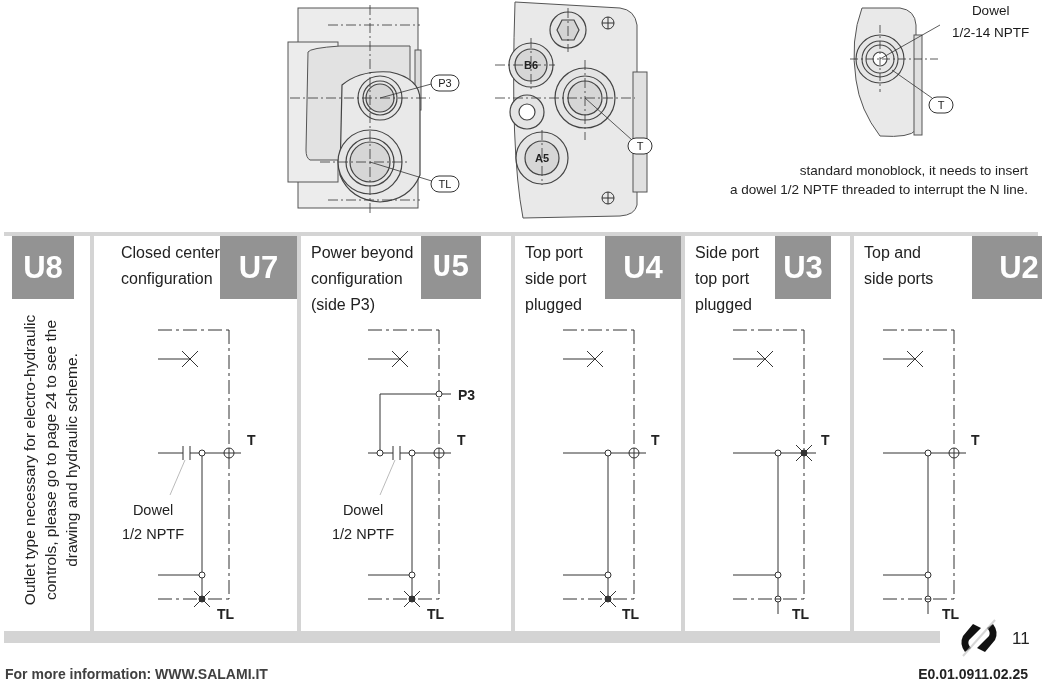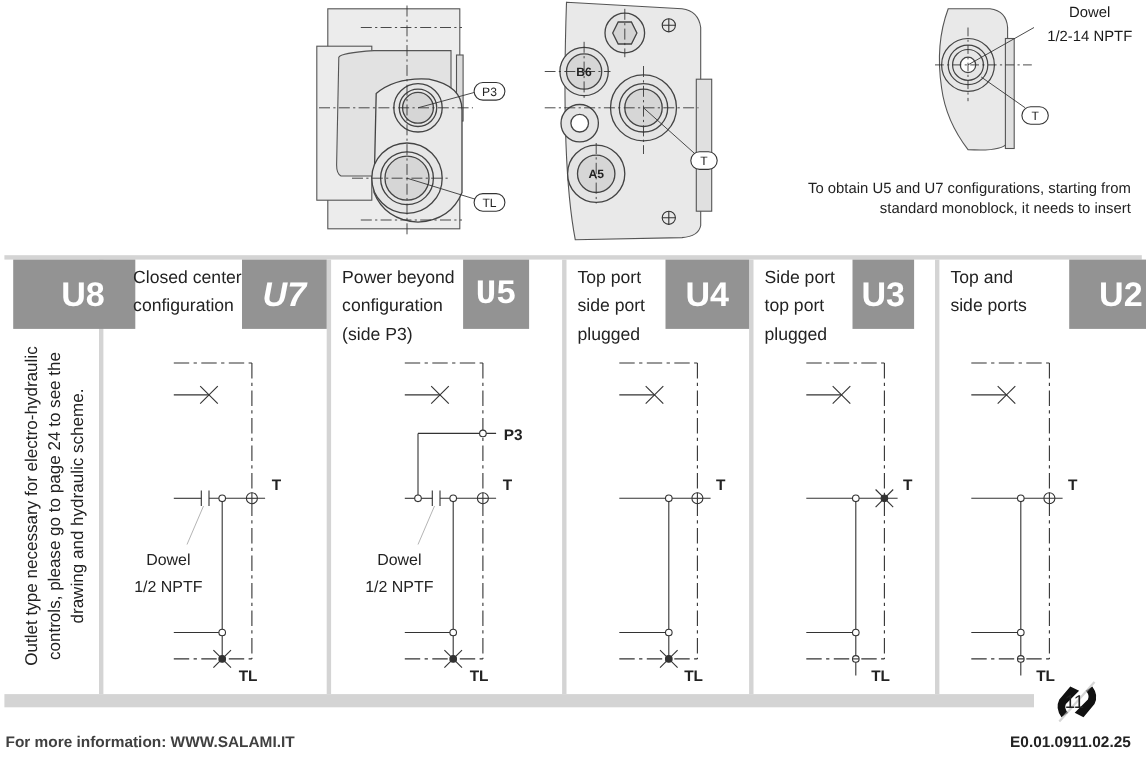--- a/index.html
+++ b/index.html
@@ -17,21 +17,21 @@
               font-weight:bold; font-size:31px; display:flex; align-items:center; justify-content:center; }
   .col-title { position:absolute; top:240px; font-size:16px; line-height:26px; color:#222; }
   .side-text { position:absolute; left:10px; top:300px; width:80px; height:320px; }
   .side-text-inner { position:absolute; left:50%; top:50%; width:320px;
                      transform:translate(-50%,-50%) rotate(-90deg);
                      text-align:center; font-size:15.5px; line-height:21px; color:#222; }
   .port-label { position:absolute; font-weight:bold; font-size:14px; color:#222; }
   .schem-text { position:absolute; font-size:14.5px; color:#222; text-align:center; }
   .footer-left { position:absolute; left:5px; top:666px; font-weight:bold; font-size:14px; color:#404040; }
   .footer-right { position:absolute; right:14px; top:666px; font-weight:bold; font-size:14px; color:#222; }
-  .page-num { position:absolute; left:968px; top:629px; font-size:17px; color:#222; }
+  .page-num { position:absolute; left:1012px; top:629px; font-size:17px; color:#222; }
 </style>
 </head>
 <body>
 
 <div class="abs" style="left:0;top:0;width:1042px;height:225px;">
 
   <svg class="abs" style="left:280px;top:0;" width="190" height="225" viewBox="0 0 190 225">
     <g fill="#ececec" stroke="#555" stroke-width="1">
       <rect x="18" y="8" width="120" height="200"></rect>
       <rect x="8" y="42" width="50" height="140"></rect>
@@ -119,35 +119,35 @@
     <rect x="89" y="97" width="24" height="16" rx="8" fill="#fff" stroke="#333"></rect>
     <text x="101" y="109" font-size="11" text-anchor="middle" fill="#222" font-family="Liberation Sans, sans-serif">T</text>
   </svg>
 
   <div class="dowel-label">
     <div>Dowel</div>
     <div>1/2-14 NPTF</div>
   </div>
 
   <div class="top-note">
-    <div>To obtain U5 and U7 configurations, starting from</div>
     <div>standard monoblock, it needs to insert</div>
+    <div>a dowel 1/2 NPTF threaded to interrupt the N line.</div>
   </div>
 </div>
 
 <div class="grid-top"></div>
 <div class="grid-bottom"></div>
 <div class="col-sep" style="left:90px;"></div>
 <div class="col-sep" style="left:297px;"></div>
 <div class="col-sep" style="left:511px;"></div>
 <div class="col-sep" style="left:681px;"></div>
 <div class="col-sep" style="left:850px;"></div>
 
-<div class="code-box" style="left:12px;width:95px;padding-left:16px;">U8</div>
-<div class="code-box" style="left:220px;width:77px;font-style:italic;">U7</div>
+<div class="code-box" style="left:12px;width:62px;">U8</div>
+<div class="code-box" style="left:220px;width:77px;">U7</div>
 <div class="code-box" style="left:421px;width:60px;font-family:Liberation Mono, monospace;">U5</div>
 <div class="code-box" style="left:605px;width:76px;">U4</div>
 <div class="code-box" style="left:775px;width:56px;">U3</div>
 <div class="code-box" style="left:944px;width:94px;margin-left:28px;">U2</div>
 
 <div class="col-title" style="left:101px;margin-left:20px;">
   <div>Closed center</div>
   <div>configuration</div>
 </div>
 <div class="col-title" style="left:311px;">

